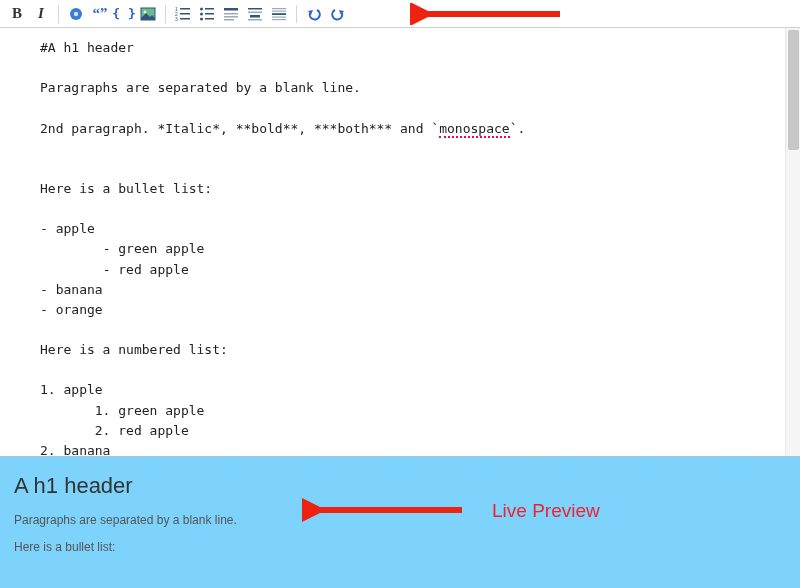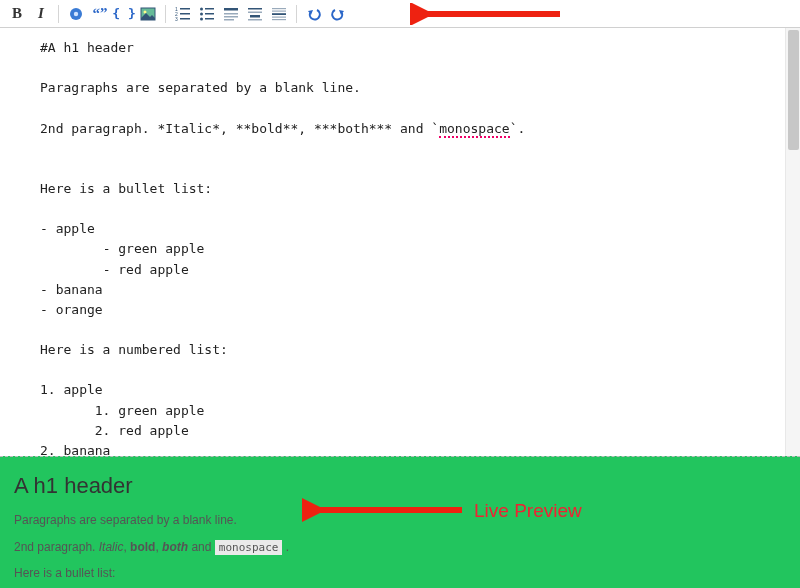--- a/index.html
+++ b/index.html
@@ -67,21 +67,21 @@
     left: 2px; top: 2px;
     width: 11px;
     height: 120px;
     background: #c7c7c7;
     border-radius: 2px;
   }
   .spelled { border-bottom: 2px dotted #e06; }
   .preview {
     height: 132px;
     border-top: 1px dashed #bcbcbc;
-    background: #22c55e;
+    background: #7dd3fc;
     padding: 12px 14px 12px 14px;
     color: #555;
     font-family: "Trebuchet MS", Arial, sans-serif;
     font-size: 12px;
     line-height: 1.55;
     overflow: hidden;
   }
   .preview h1 {
     margin: 0 0 8px 0;
     font-size: 22px;
@@ -100,21 +100,21 @@
     left: 410px; top: 3px;
     pointer-events: none;
   }
   .annot-arrow2 {
     position: absolute;
     left: 302px; top: 498px;
     pointer-events: none;
   }
   .annot-text {
     position: absolute;
-    left: 474px; top: 500px;
+    left: 492px; top: 500px;
     color: #e23;
     font-family: "Trebuchet MS", Arial, sans-serif;
     font-size: 19px;
     pointer-events: none;
   }
 </style>
 </head>
 <body>
 
 <div class="toolbar">
@@ -231,23 +231,20 @@
 <span>       2. red apple</span>
 <span>2. banana</span></div>
   <div class="scrollbar">
     <div class="scrollbar-thumb"></div>
   </div>
 </div>
 
 <div class="preview">
   <h1>A h1 header</h1>
   <p>Paragraphs are separated by a blank line.</p>
-  <p>
-    <span>2nd paragraph. </span><em>Italic</em><span>, </span><strong>bold</strong><span>, </span><strong><em>both</em></strong><span> and </span><span class="mono">monospace</span><span> .</span>
-  </p>
   <p>Here is a bullet list:</p>
 </div>
 
 <svg class="annot-arrow1" width="160" height="22">
   <defs>
     <marker id="ah1" markerWidth="10" markerHeight="10" refX="2" refY="5" orient="auto">
       <path d="M10 0 L0 5 L10 10 Z" fill="#e21"></path>
     </marker>
   </defs>
   <line x1="150" y1="11" x2="12" y2="11" stroke="#e21" stroke-width="6" marker-end="url(#ah1)"></line>

